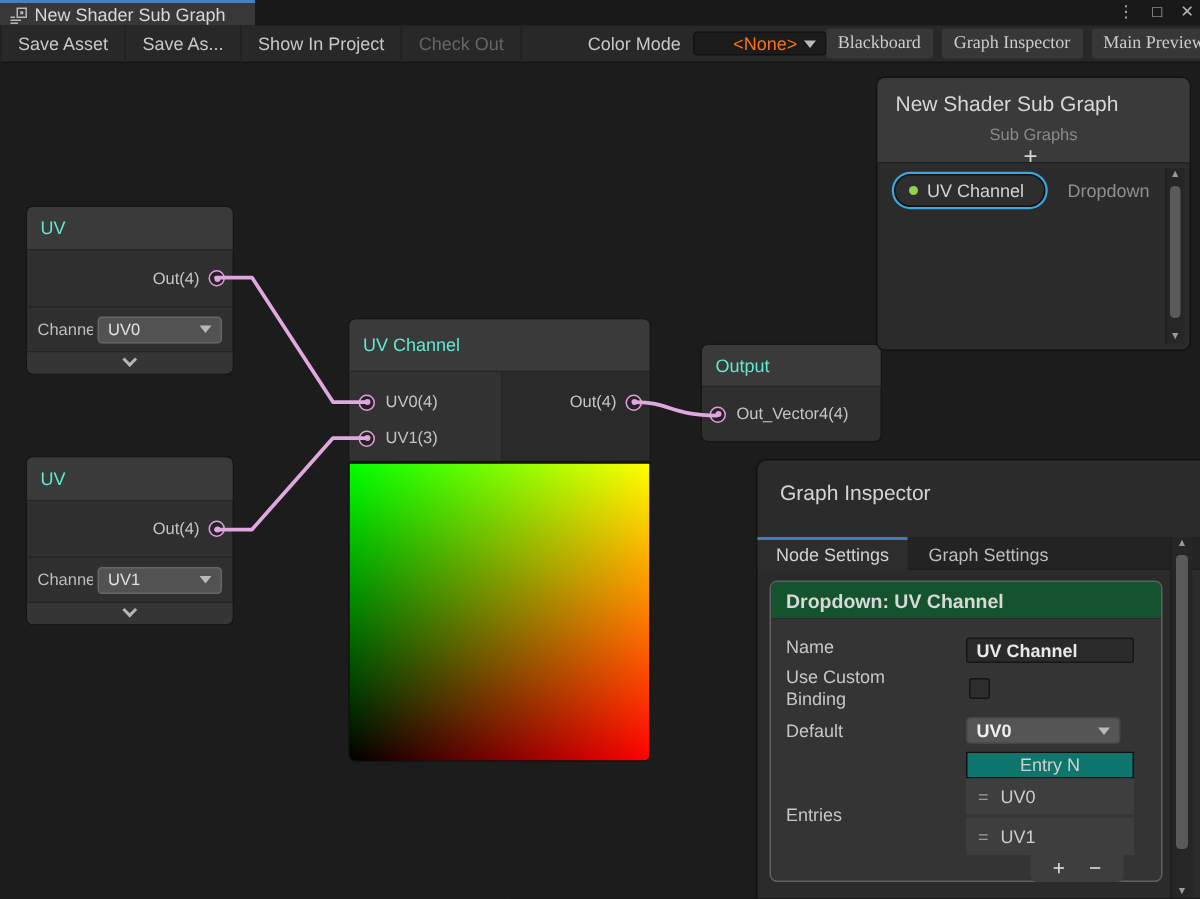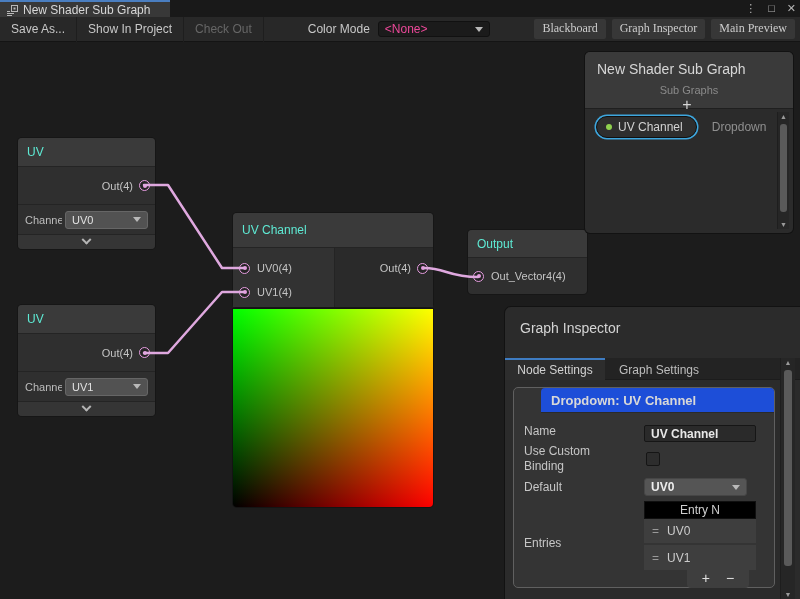--- a/index.html
+++ b/index.html
@@ -17,21 +17,21 @@
 
   
   .toolbar { position:absolute; top:17px; left:0; width:800px; height:25px; background:#282828;
              border-bottom:1px solid #141414; display:flex; align-items:center; font-size:12px; color:#c8c8c8; }
   .tb-btn { padding:0 11px; height:25px; line-height:24px; white-space:nowrap; border-right:1px solid #1e1e1e; }
   .tb-btn.first { border-left:1px solid #1e1e1e; }
   .tb-btn.disabled { color:#666666; }
   .tb-label { margin-left:36px; padding:0 8px; white-space:nowrap; }
   .tb-dd { width:112px; height:16px; background:#1b1b1b; border:1px solid #111; border-radius:3px;
            display:flex; align-items:center; padding:0 6px; gap:4px; }
-  .tb-dd span { flex:1; font-size:12px; color:#ec4899; white-space:nowrap; }
+  .tb-dd span { flex:1; font-size:12px; color:#f97316; white-space:nowrap;margin-left:20px; }
   .panel-btns { margin-left:auto; display:flex; gap:6px; padding-right:5px; }
   .panel-btn { background:#373737; border-radius:2px; padding:0 8px; height:20px; line-height:19px;
                color:#cccccc; white-space:nowrap;font-family:Liberation Serif, serif; }
 
   
   .canvas { position:absolute; top:42px; left:0; width:800px; height:557px; background:#1c1c1c; }
 
   
   .node { position:absolute; background:#2f2f2f; border-radius:4px; box-shadow:0 0 0 1px #161616; }
   .node-title { height:29px; background:#3a3a3a; border-bottom:1px solid #242424; color:#5eead4;
@@ -95,32 +95,32 @@
   .gi-title { padding:13px 0 0 15px; font-size:14px; color:#d4d4d4; }
   .gi-tabs { position:absolute; top:51px; left:0; width:295px; height:22px; background:#232323;
              border-bottom:1px solid #1c1c1c; display:flex; }
   .gi-tab { height:22px; display:flex; align-items:center; justify-content:center;
             font-size:12px; color:#bdbdbd; border-top:2px solid transparent; }
   .gi-tab.active { background:#2d2d2d; border-top:2px solid #3e7cc2; color:#d2d2d2; }
   .gi-content { position:absolute; top:73px; left:0; width:295px; height:219px; }
 
   .gi-box { position:absolute; left:8px; top:7px; width:262px; height:201px; background:#343434;
             border:1px solid #606060; border-radius:5px; }
-  .gi-box-header { height:25px; background:#1d4ed8; border-bottom:1px solid #2a2a2a; border-radius:4px 4px 0 0;
-                   display:flex; align-items:center; padding:12px 10px; font-size:13px; font-weight:bold; color:#d8d8d8;margin-left:27px; }
+  .gi-box-header { height:25px; background:#14532d; border-bottom:1px solid #2a2a2a; border-radius:4px 4px 0 0;
+                   display:flex; align-items:center; padding:12px 10px; font-size:13px; font-weight:bold; color:#d8d8d8; }
   .fld-label { position:absolute; font-size:12px; color:#c6c6c6; }
   .ti { position:absolute; left:130px; top:37px; width:112px; height:17px; background:#2a2a2a;
         border:1px solid #161616; border-radius:2px; color:#e8e8e8; font-size:12px; font-weight:bold;
         padding:0 6px; font-family:"Liberation Sans",sans-serif; }
   .cb { position:absolute; left:132px; top:64px; width:14px; height:14px; background:#2d2d2d;
         border:1px solid #151515; border-radius:2px; }
   .big-dd { position:absolute; left:130px; top:90px; width:103px; height:18px; background:#555;
             border:1px solid #464646; border-radius:3px; display:flex; align-items:center; padding:0 6px; gap:4px; }
   .big-dd span { flex:1; font-size:12px; font-weight:bold; color:#eee; }
-  .entries-header { position:absolute; left:130px; top:113px; width:112px; height:18px; background:#000000;
+  .entries-header { position:absolute; left:130px; top:113px; width:112px; height:18px; background:#0f766e;
                     border:1px solid #101010; font-size:12px; color:#d0d0d0; text-align:center; line-height:17px; }
   .entry-row { position:absolute; left:130px; width:112px; height:25px; background:#3e3e3e;
                display:flex; align-items:center; gap:8px; padding-left:8px; }
   .entry-row .handle { color:#9a9a9a; font-size:12px; }
   .entry-row .val { font-size:12px; color:#cccccc; }
   .entries-footer { position:absolute; left:173px; top:181px; width:62px; height:19px; background:#3e3e3e;
                     border-radius:0 0 4px 4px; display:flex; align-items:center; justify-content:center; gap:16px; }
   .entries-footer span { color:#e0e0e0; font-size:14px; line-height:19px; }
 </style>
 </head>
@@ -138,20 +138,21 @@
       <span class="tab-label">New Shader Sub Graph</span>
     </div>
     <div class="win-controls">
       <span>⋮</span>
       <span>□</span>
       <span>✕</span>
     </div>
   </div>
 
   <div class="toolbar">
+    <div class="tb-btn first">Save Asset</div>
     <div class="tb-btn">Save As...</div>
     <div class="tb-btn">Show In Project</div>
     <div class="tb-btn disabled">Check Out</div>
     <div class="tb-label">Color Mode</div>
     <div class="tb-dd">
       <span>&lt;None&gt;</span>
       <div class="dd-arrow"></div>
     </div>
     <div class="panel-btns">
       <div class="panel-btn">Blackboard</div>
@@ -201,21 +202,21 @@
     <div class="node" style="left:233px; top:171px; width:200px;">
       <div class="node-title" style="height:35px;">UV Channel</div>
       <div class="uvch-body">
         <div class="uvch-left">
           <div class="in-row">
             <span class="port"></span>
             <span class="port-label">UV0(4)</span>
           </div>
           <div class="in-row">
             <span class="port"></span>
-            <span class="port-label">UV1(4)</span>
+            <span class="port-label">UV1(3)</span>
           </div>
         </div>
         <div class="uvch-right">
           <div class="out-row">
             <span class="port-label">Out(4)</span>
             <span class="port"></span>
           </div>
         </div>
       </div>
     </div>

